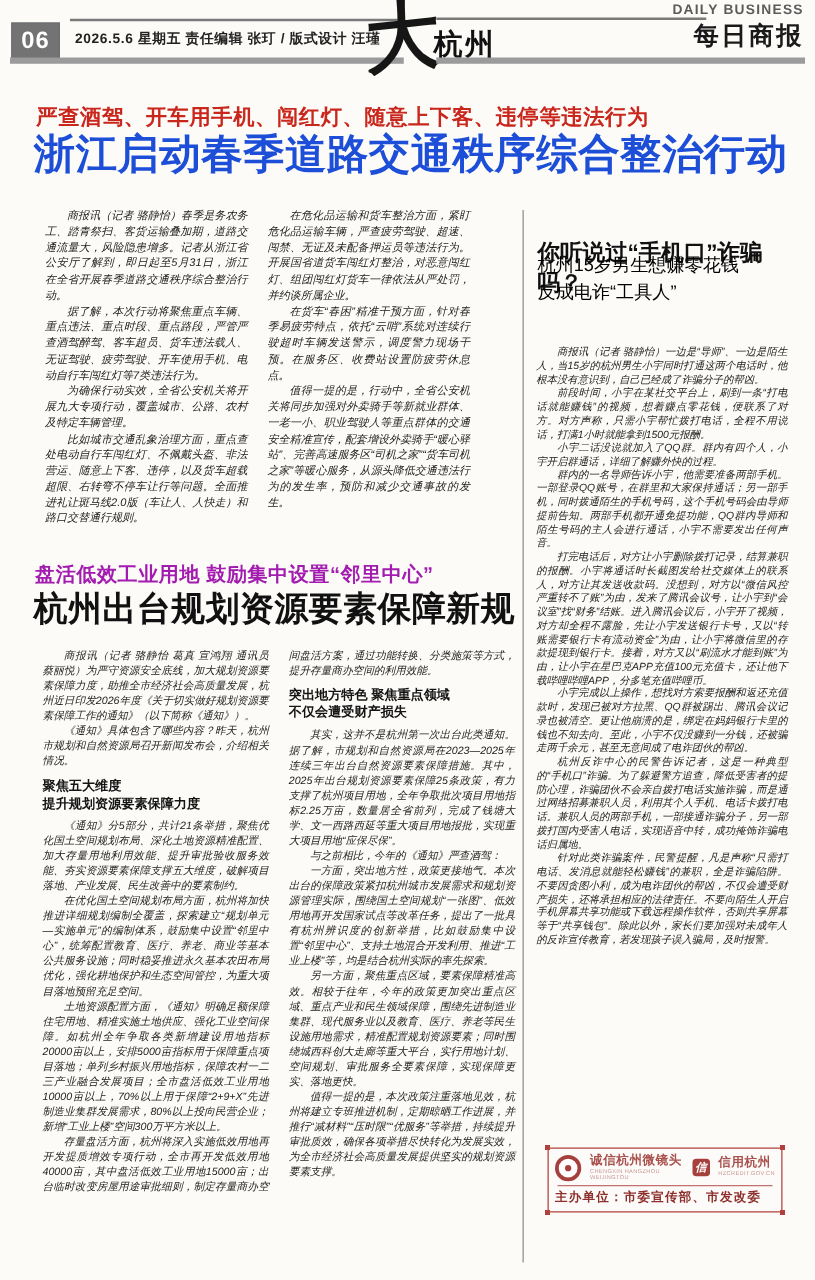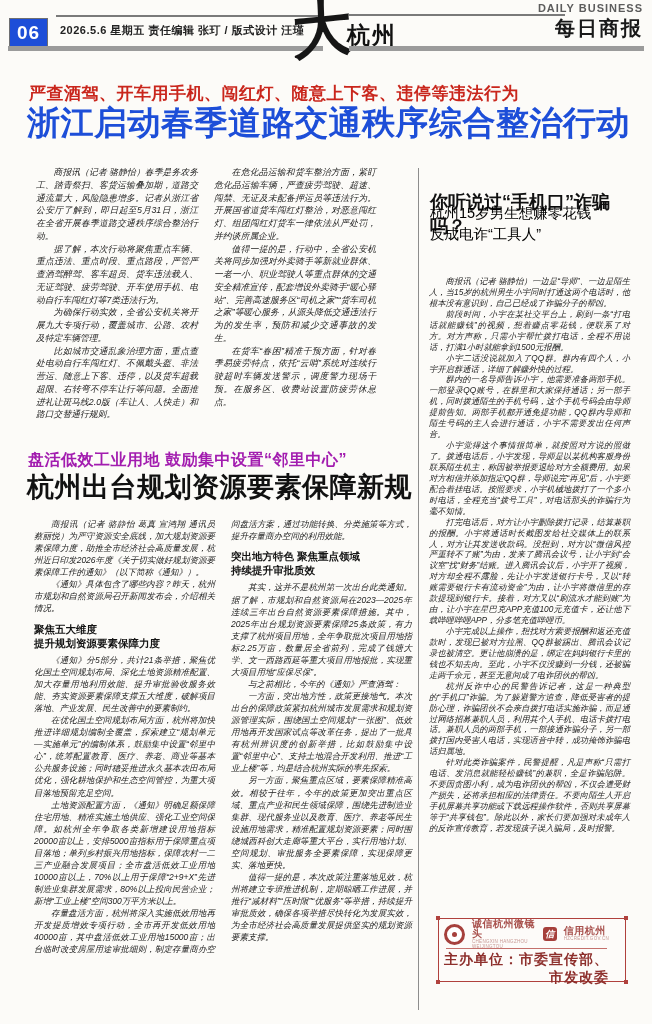--- a/index.html
+++ b/index.html
@@ -1,20 +1,20 @@
 <!DOCTYPE html>
 <html><head>
 <meta charset="utf-8">
 <style>
   html,body{margin:0;padding:0;background:#e8e6e2;}
   .page{position:relative;width:652px;height:1024px;margin:0 auto;background:#fcfbf8;
         font-family:"Liberation Sans","DejaVu Sans",sans-serif;color:#1c1c1c;overflow:hidden;
         box-shadow:0 0 4px rgba(0,0,0,.25);}
   
-  .pageno{position:absolute;left:9px;top:18px;width:37px;height:27px;background:#1d4ed8;
+  .pageno{position:absolute;left:9px;top:18px;width:37px;height:27px;background:#737373;
           border:1px solid #6e6f72;color:#fff;font-size:19px;font-weight:bold;
           display:flex;align-items:center;justify-content:center;letter-spacing:1px;}
   .hd-thinline-l{position:absolute;left:56px;top:15px;width:264px;height:2px;background:#7a7a7a;}
   .hd-date{position:absolute;left:60px;top:23px;font-size:11px;font-weight:bold;color:#222;letter-spacing:.5px;}
   .hd-bar-l{position:absolute;left:8px;top:46px;width:315px;height:5px;background:#9b9b9b;}
   .masthead-da{position:absolute;left:292px;top:-10px;font-family:"DejaVu Serif","Liberation Serif",serif;
           font-size:60px;font-weight:bold;color:#161616;transform:rotate(-6deg) skewX(-4deg);}
   .masthead-city{position:absolute;left:347px;top:20px;font-size:23px;font-weight:bold;color:#111;letter-spacing:2px;}
   .hd-thinline-r{position:absolute;left:349px;top:14px;width:216px;height:2px;background:#7a7a7a;}
   .hd-eng{position:absolute;right:9px;top:2px;font-size:11px;font-weight:bold;color:#5c5c5c;letter-spacing:1px;}
@@ -33,36 +33,36 @@
            column-count:2;column-gap:16px;font-size:8.5px;line-height:1.42;text-align:justify;}
   .a2-sub{font-size:10.5px;font-weight:bold;line-height:1.35;margin:7px 0 0 0;color:#141414;}
   .a2-sub.second{margin:0 0 4px 0;}
   
   .vdivider{position:absolute;left:418px;top:168px;width:1px;height:842px;background:#8d8d8d;}
   .scam-title{position:absolute;left:430px;top:190px;width:205px;font-size:18px;font-weight:bold;color:#111;}
   .scam-sub{position:absolute;left:430px;top:203px;width:205px;font-size:14.5px;color:#000000;line-height:1.45;}
   .scam-body{position:absolute;left:429px;top:276px;width:201px;height:636px;
              font-size:8.3px;line-height:1.32;text-align:justify;}
   
-  .promo{position:absolute;left:438px;top:918px;width:188px;height:64px;border:1.5px solid #b0413d;
-         background:#fdfbf9;padding:3px 16px 2px 5px;box-sizing:border-box;}
+  .promo{position:absolute;left:438px;top:918px;width:188px;height:52px;border:1.5px solid #b0413d;
+         background:#fdfbf9;padding:3px 5px 2px 5px;box-sizing:border-box;}
   .promo .corner{position:absolute;width:4px;height:4px;background:#b0413d;}
   .promo .c-tl{left:-3px;top:-3px}.promo .c-tr{right:-3px;top:-3px}
   .promo .c-bl{left:-3px;bottom:-3px}.promo .c-br{right:-3px;bottom:-3px}
   .promo-logos{display:flex;align-items:center;justify-content:center;gap:7px;height:24px;}
   .logo-ring{width:15px;height:15px;border-radius:50%;border:3px solid #a6403c;background:#fff;
              display:flex;align-items:center;justify-content:center;flex:0 0 auto;}
   .logo-ring .dot{width:5px;height:5px;border-radius:50%;background:#a6403c;}
   .logo-textcol{display:flex;flex-direction:column;line-height:1;}
   .logo-cn{font-size:10px;font-weight:bold;color:#a8514d;letter-spacing:.5px;}
   .logo-en{font-size:4.5px;color:#c89a95;letter-spacing:.3px;margin-top:1px;}
   .logo-sq{width:14px;height:14px;border-radius:3px;background:#a6403c;color:#fff;font-size:9px;
            font-weight:bold;display:flex;align-items:center;justify-content:center;font-style:italic;flex:0 0 auto;}
   .promo-divider{height:1px;background:#c4706c;margin:2px 2px;}
-  .promo-host{text-align:right;font-size:14px;font-weight:bold;color:#8d2f2c;letter-spacing:1px;margin-top:2px;}
+  .promo-host{text-align:left;font-size:10px;font-weight:bold;color:#8d2f2c;letter-spacing:1px;margin-top:2px;}
 </style>
 </head>
 <body>
 
 <div class="page">
 
   <div class="pageno">06</div>
   <div class="hd-thinline-l"></div>
   <div class="hd-date">2026.5.6 星期五  责任编辑 张玎 / 版式设计 汪瑾</div>
   <div class="hd-bar-l"></div>
@@ -74,57 +74,56 @@
   <div class="hd-bar-r"></div>
 
   <div class="a1-kicker" style="color:#c9261c">严查酒驾、开车用手机、闯红灯、随意上下客、违停等违法行为</div>
   <div class="a1-title" style="color:#1d4ed8">浙江启动春季道路交通秩序综合整治行动</div>
   <div class="a1-body">
     <p>商报讯（记者 骆静怡）春季是务农务工、踏青祭扫、客货运输叠加期，道路交通流量大，风险隐患增多。记者从浙江省公安厅了解到，即日起至5月31日，浙江在全省开展春季道路交通秩序综合整治行动。</p>
     <p>据了解，本次行动将聚焦重点车辆、重点违法、重点时段、重点路段，严管严查酒驾醉驾、客车超员、货车违法载人、无证驾驶、疲劳驾驶、开车使用手机、电动自行车闯红灯等7类违法行为。</p>
     <p>为确保行动实效，全省公安机关将开展九大专项行动，覆盖城市、公路、农村及特定车辆管理。</p>
     <p>比如城市交通乱象治理方面，重点查处电动自行车闯红灯、不佩戴头盔、非法营运、随意上下客、违停，以及货车超载超限、右转弯不停车让行等问题。全面推进礼让斑马线2.0版（车让人、人快走）和路口交替通行规则。</p>
     <p>在危化品运输和货车整治方面，紧盯危化品运输车辆，严查疲劳驾驶、超速、闯禁、无证及未配备押运员等违法行为。开展国省道货车闯红灯整治，对恶意闯红灯、组团闯红灯货车一律依法从严处罚，并约谈所属企业。</p>
+    <p>在货车“春困”精准干预方面，针对春季易疲劳特点，依托“云哨”系统对连续行驶超时车辆发送警示，调度警力现场干预。在服务区、收费站设置防疲劳休息点。</p>
     <p>值得一提的是，行动中，全省公安机关将同步加强对外卖骑手等新就业群体、一老一小、职业驾驶人等重点群体的交通安全精准宣传，配套增设外卖骑手“暖心驿站”、完善高速服务区“司机之家”“货车司机之家”等暖心服务，从源头降低交通违法行为的发生率，预防和减少交通事故的发生。</p>
-    <p>在货车“春困”精准干预方面，针对春季易疲劳特点，依托“云哨”系统对连续行驶超时车辆发送警示，调度警力现场干预。在服务区、收费站设置防疲劳休息点。</p>
   </div>
 
   <div class="a2-kicker">盘活低效工业用地 鼓励集中设置“邻里中心”</div>
   <div class="a2-title">杭州出台规划资源要素保障新规</div>
   <div class="a2-body">
     <p>商报讯（记者 骆静怡 葛真 宣鸿翔 通讯员 蔡丽悦）为严守资源安全底线，加大规划资源要素保障力度，助推全市经济社会高质量发展，杭州近日印发2026年度《关于切实做好规划资源要素保障工作的通知》（以下简称《通知》）。</p>
     <p>《通知》具体包含了哪些内容？昨天，杭州市规划和自然资源局召开新闻发布会，介绍相关情况。</p>
     <div class="a2-sub">聚焦五大维度</div>
     <div class="a2-sub second">提升规划资源要素保障力度</div>
     <p>《通知》分5部分，共计21条举措，聚焦优化国土空间规划布局、深化土地资源精准配置、加大存量用地利用效能、提升审批验收服务效能、夯实资源要素保障支撑五大维度，破解项目落地、产业发展、民生改善中的要素制约。</p>
     <p>在优化国土空间规划布局方面，杭州将加快推进详细规划编制全覆盖，探索建立“规划单元—实施单元”的编制体系，鼓励集中设置“邻里中心”，统筹配置教育、医疗、养老、商业等基本公共服务设施；同时稳妥推进永久基本农田布局优化，强化耕地保护和生态空间管控，为重大项目落地预留充足空间。</p>
     <p>土地资源配置方面，《通知》明确足额保障住宅用地、精准实施土地供应、强化工业空间保障。如杭州全年争取各类新增建设用地指标20000亩以上，安排5000亩指标用于保障重点项目落地；单列乡村振兴用地指标，保障农村一二三产业融合发展项目；全市盘活低效工业用地10000亩以上，70%以上用于保障“2+9+X”先进制造业集群发展需求，80%以上投向民营企业；新增“工业上楼”空间300万平方米以上。</p>
     <p>存量盘活方面，杭州将深入实施低效用地再开发提质增效专项行动，全市再开发低效用地40000亩，其中盘活低效工业用地15000亩；出台临时改变房屋用途审批细则，制定存量商办空间盘活方案，通过功能转换、分类施策等方式，提升存量商办空间的利用效能。</p>
     <div class="a2-sub">突出地方特色 聚焦重点领域</div>
-    <div class="a2-sub second">持续提升审批质效</div>
+    <div class="a2-sub second">不仅会遭受财产损失</div>
     <p>其实，这并不是杭州第一次出台此类通知。据了解，市规划和自然资源局在2023—2025年连续三年出台自然资源要素保障措施。其中，2025年出台规划资源要素保障25条政策，有力支撑了杭州项目用地，全年争取批次项目用地指标2.25万亩，数量居全省前列，完成了钱塘大学、文一西路西延等重大项目用地报批，实现重大项目用地“应保尽保”。</p>
     <p>与之前相比，今年的《通知》严查酒驾：</p>
     <p>一方面，突出地方性，政策更接地气。本次出台的保障政策紧扣杭州城市发展需求和规划资源管理实际，围绕国土空间规划“一张图”、低效用地再开发国家试点等改革任务，提出了一批具有杭州辨识度的创新举措，比如鼓励集中设置“邻里中心”、支持土地混合开发利用、推进“工业上楼”等，均是结合杭州实际的率先探索。</p>
     <p>另一方面，聚焦重点区域，要素保障精准高效。相较于往年，今年的政策更加突出重点区域、重点产业和民生领域保障，围绕先进制造业集群、现代服务业以及教育、医疗、养老等民生设施用地需求，精准配置规划资源要素；同时围绕城西科创大走廊等重大平台，实行用地计划、空间规划、审批服务全要素保障，实现保障更实、落地更快。</p>
     <p>值得一提的是，本次政策注重落地见效，杭州将建立专班推进机制，定期晾晒工作进展，并推行“减材料”“压时限”“优服务”等举措，持续提升审批质效，确保各项举措尽快转化为发展实效，为全市经济社会高质量发展提供坚实的规划资源要素支撑。</p>
   </div>
 
   <div class="vdivider"></div>
 
   <div class="scam-title">你听说过“手机口”诈骗吗？</div>
   <div class="scam-sub">
     <div>杭州15岁男生想赚零花钱</div>
     <div>反成电诈“工具人”</div>
   </div>
   <div class="scam-body">
     <p>商报讯（记者 骆静怡）一边是“导师”、一边是陌生人，当15岁的杭州男生小宇同时打通这两个电话时，他根本没有意识到，自己已经成了诈骗分子的帮凶。</p>
     <p>前段时间，小宇在某社交平台上，刷到一条“打电话就能赚钱”的视频，想着赚点零花钱，便联系了对方。对方声称，只需小宇帮忙拨打电话，全程不用说话，打满1小时就能拿到1500元报酬。</p>
     <p>小宇二话没说就加入了QQ群。群内有四个人，小宇开启群通话，详细了解赚外快的过程。</p>
     <p>群内的一名导师告诉小宇，他需要准备两部手机。一部登录QQ账号，在群里和大家保持通话；另一部手机，同时拨通陌生的手机号码，这个手机号码会由导师提前告知。两部手机都开通免提功能，QQ群内导师和陌生号码的主人会进行通话，小宇不需要发出任何声音。</p>
-    <p>小宇觉得这个事情很简单，就按照对方说的照做了。拨通电话后，小宇发现，导师是以某机构客服身份联系陌生机主，称因被举报要退给对方全额费用。如果对方相信并添加指定QQ群，导师说完“再见”后，小宇要配合着挂电话。按照要求，小宇机械地拨打了一个多小时电话，全程充当“拨号工具”，对电话那头的诈骗行为毫不知情。</p>
     <p>打完电话后，对方让小宇删除拨打记录，结算兼职的报酬。小宇将通话时长截图发给社交媒体上的联系人，对方让其发送收款码。没想到，对方以“微信风控严重转不了账”为由，发来了腾讯会议号，让小宇到“会议室”找“财务”结账。进入腾讯会议后，小宇开了视频，对方却全程不露脸，先让小宇发送银行卡号，又以“转账需要银行卡有流动资金”为由，让小宇将微信里的存款提现到银行卡。接着，对方又以“刷流水才能到账”为由，让小宇在星巴克APP充值100元充值卡，还让他下载哔哩哔哩APP，分多笔充值哔哩币。</p>
     <p>小宇完成以上操作，想找对方索要报酬和返还充值款时，发现已被对方拉黑、QQ群被踢出、腾讯会议记录也被清空。更让他崩溃的是，绑定在妈妈银行卡里的钱也不知去向。至此，小宇不仅没赚到一分钱，还被骗走两千余元，甚至无意间成了电诈团伙的帮凶。</p>
     <p>杭州反诈中心的民警告诉记者，这是一种典型的“手机口”诈骗。为了躲避警方追查，降低受害者的提防心理，诈骗团伙不会亲自拨打电话实施诈骗，而是通过网络招募兼职人员，利用其个人手机、电话卡拨打电话。兼职人员的两部手机，一部接通诈骗分子，另一部拨打国内受害人电话，实现语音中转，成功掩饰诈骗电话归属地。</p>
     <p>针对此类诈骗案件，民警提醒，凡是声称“只需打电话、发消息就能轻松赚钱”的兼职，全是诈骗陷阱。不要因贪图小利，成为电诈团伙的帮凶，不仅会遭受财产损失，还将承担相应的法律责任。不要向陌生人开启手机屏幕共享功能或下载远程操作软件，否则共享屏幕等于“共享钱包”。除此以外，家长们要加强对未成年人的反诈宣传教育，若发现孩子误入骗局，及时报警。</p>
   </div>
 
   <div class="promo">
     <div class="corner c-tl"></div>
     <div class="corner c-tr"></div>
     <div class="corner c-bl"></div>

